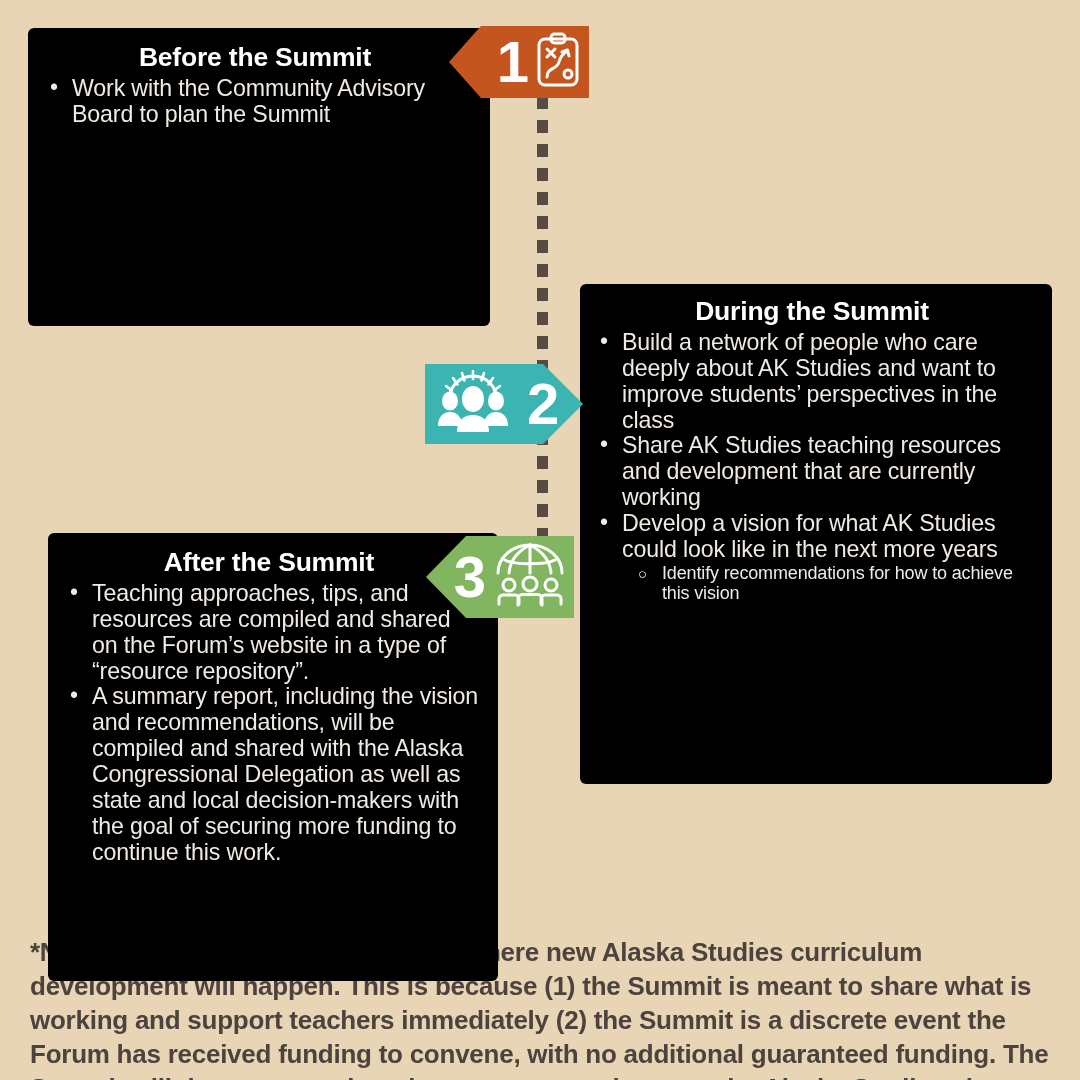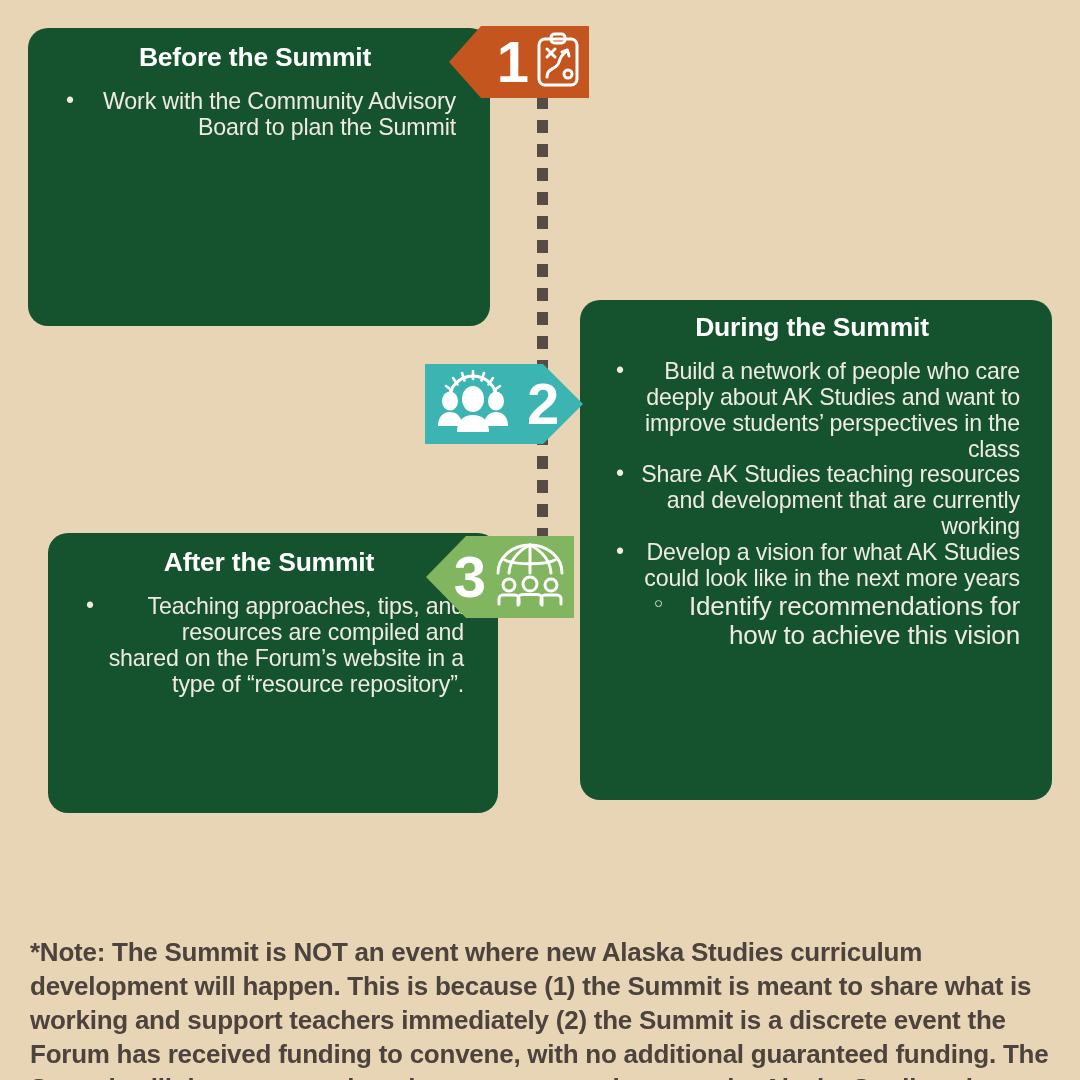--- a/index.html
+++ b/index.html
@@ -35,67 +35,66 @@
       #574b45 13px,
       rgba(0,0,0,0) 13px,
       rgba(0,0,0,0) 24px
     );
     z-index: 1;
   }
 
   
   .panel {
     position: absolute;
-    background: #14532d;
-    border-radius: 20px;
+    background: #000000;
+    border-radius: 6px;
     color: #f2ece6;
     z-index: 2;
   }
 
   .panel-before {
     left: 28px;
     top: 28px;
     width: 462px;
     height: 298px;
     padding: 14px 18px 10px 10px;
   }
 
   .panel-during {
     left: 580px;
-    top: 300px;
+    top: 284px;
     width: 472px;
     height: 500px;
     padding: 12px 16px 10px 8px;
   }
 
   .panel-after {
     left: 48px;
     top: 533px;
     width: 450px;
-    height: 280px;
+    height: 448px;
     padding: 14px 18px 10px 10px;
   }
 
   .panel-title {
     text-align: center;
     font-weight: bold;
     font-size: 26.5px;
     letter-spacing: -0.2px;
     margin-bottom: 3px;
     color: #ffffff;
   }
 
   .panel-during .panel-title { font-size: 26.5px; }
 
   
   ul.bullets {
     list-style: none;
-    margin: 16px;
+    margin: 0;
     padding: 0;
-    text-align: right;
   }
 
   ul.bullets > li {
     position: relative;
     padding-left: 34px;
     font-size: 23.2px;
     line-height: 1.115;
     margin-bottom: 0px;
     color: #f0eae4;
     letter-spacing: -0.15px;
@@ -114,21 +113,21 @@
   ul.sub {
     list-style: none;
     margin: 0;
     padding: 0;
   }
 
   ul.sub > li {
     position: relative;
     padding-left: 30px;
     margin-left: 10px;
-    font-size: 26px;
+    font-size: 18px;
     line-height: 1.115;
     color: #f0eae4;
     letter-spacing: -0.15px;
   }
 
   ul.sub > li::before {
     content: "\25CB";
     position: absolute;
     left: 6px;
     top: 1px;
@@ -295,18 +294,19 @@
           <li>Identify recommendations for how to achieve this vision</li>
         </ul>
       </li>
     </ul>
   </div>
 
   <div class="panel panel-after">
     <div class="panel-title">After the Summit</div>
     <ul class="bullets">
       <li>Teaching approaches, tips, and resources are compiled and shared on the Forum’s website in a type of “resource repository”.</li>
+      <li>A summary report, including the vision and recommendations, will be compiled and shared with the Alaska Congressional Delegation as well as state and local decision-makers with the goal of securing more funding to continue this work.</li>
     </ul>
   </div>
 
   <div class="footnote">*Note: The Summit is NOT an event where new Alaska Studies curriculum development will happen. This is because (1) the Summit is meant to share what is working and support teachers immediately (2) the Summit is a discrete event the Forum has received funding to convene, with no additional guaranteed funding. The Summit will demonstrate there is momentum to improve the Alaska Studies class, and it is possible that new curriculum development will be included in the recommendations.</div>
 
 </div>
 
 </body></html>

